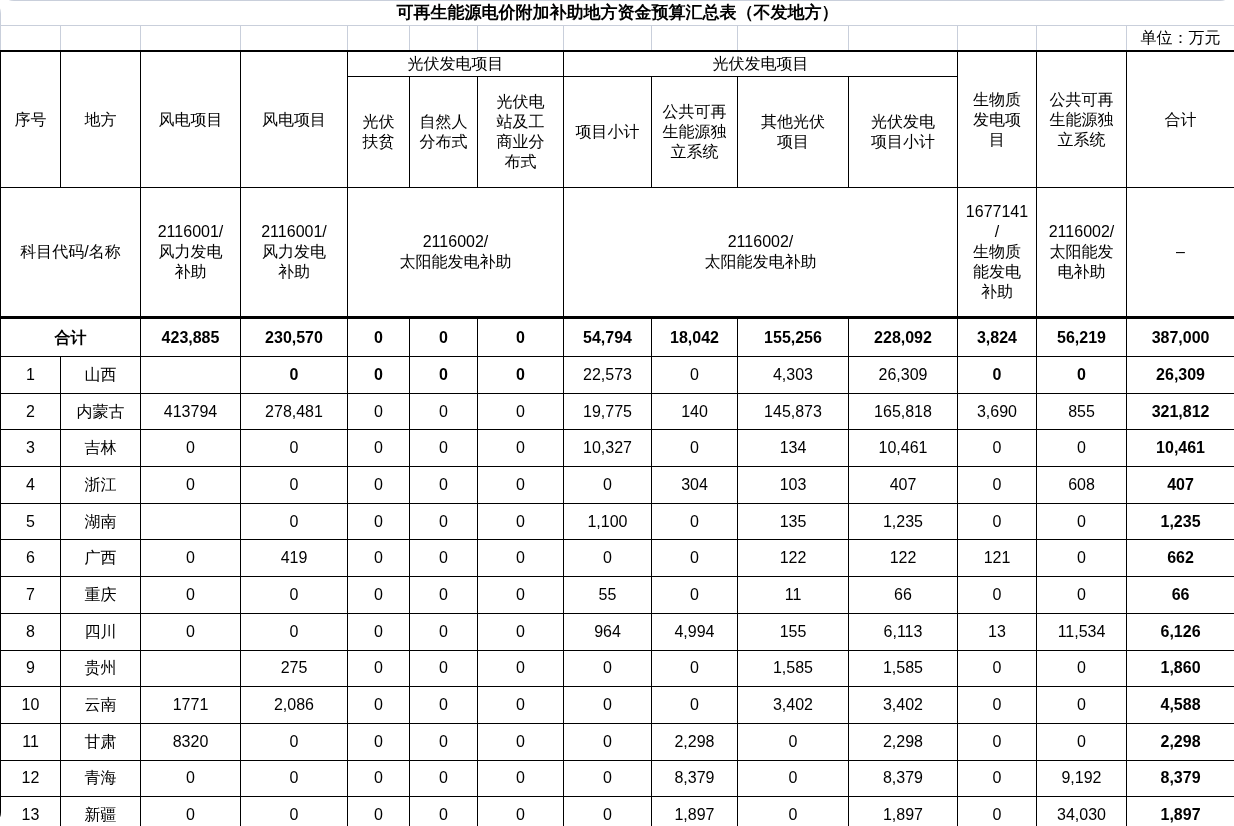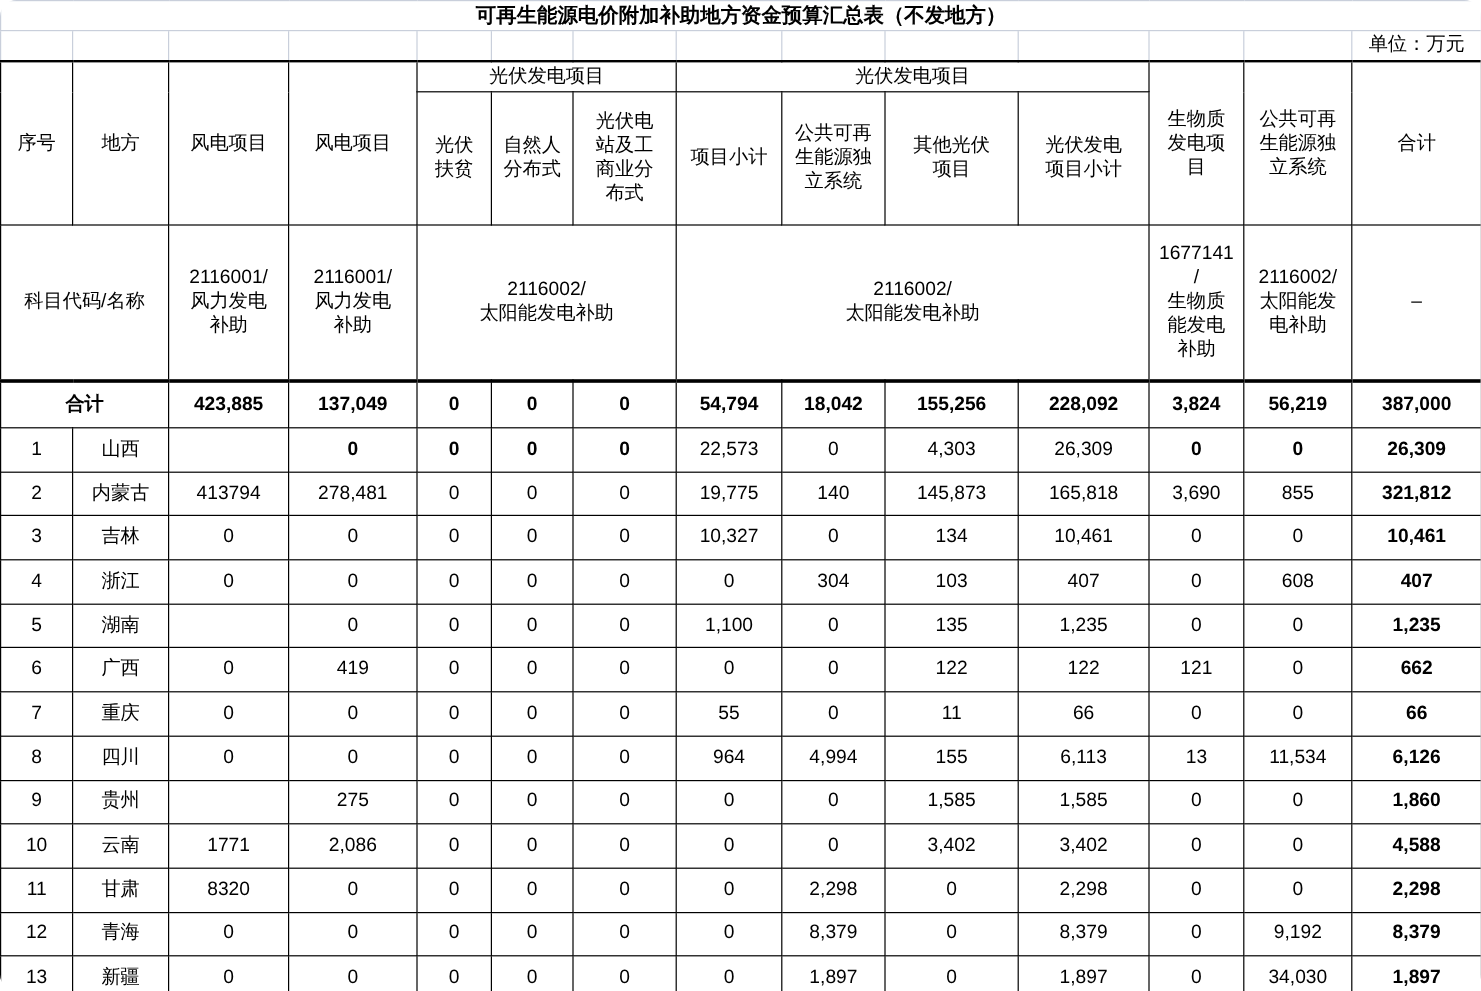--- a/index.html
+++ b/index.html
@@ -131,21 +131,21 @@
 补助</td>
       <td>2116002/
 太阳能发
 电补助</td>
       <td>–</td>
     </tr>
 
     <tr class="total-row">
       <td colspan="2">合计</td>
       <td>423,885</td>
-      <td>137,049</td>
+      <td>230,570</td>
       <td>0</td>
       <td>0</td>
       <td>0</td>
       <td>54,794</td>
       <td>18,042</td>
       <td>155,256</td>
       <td>228,092</td>
       <td>3,824</td>
       <td>56,219</td>
       <td>387,000</td>

